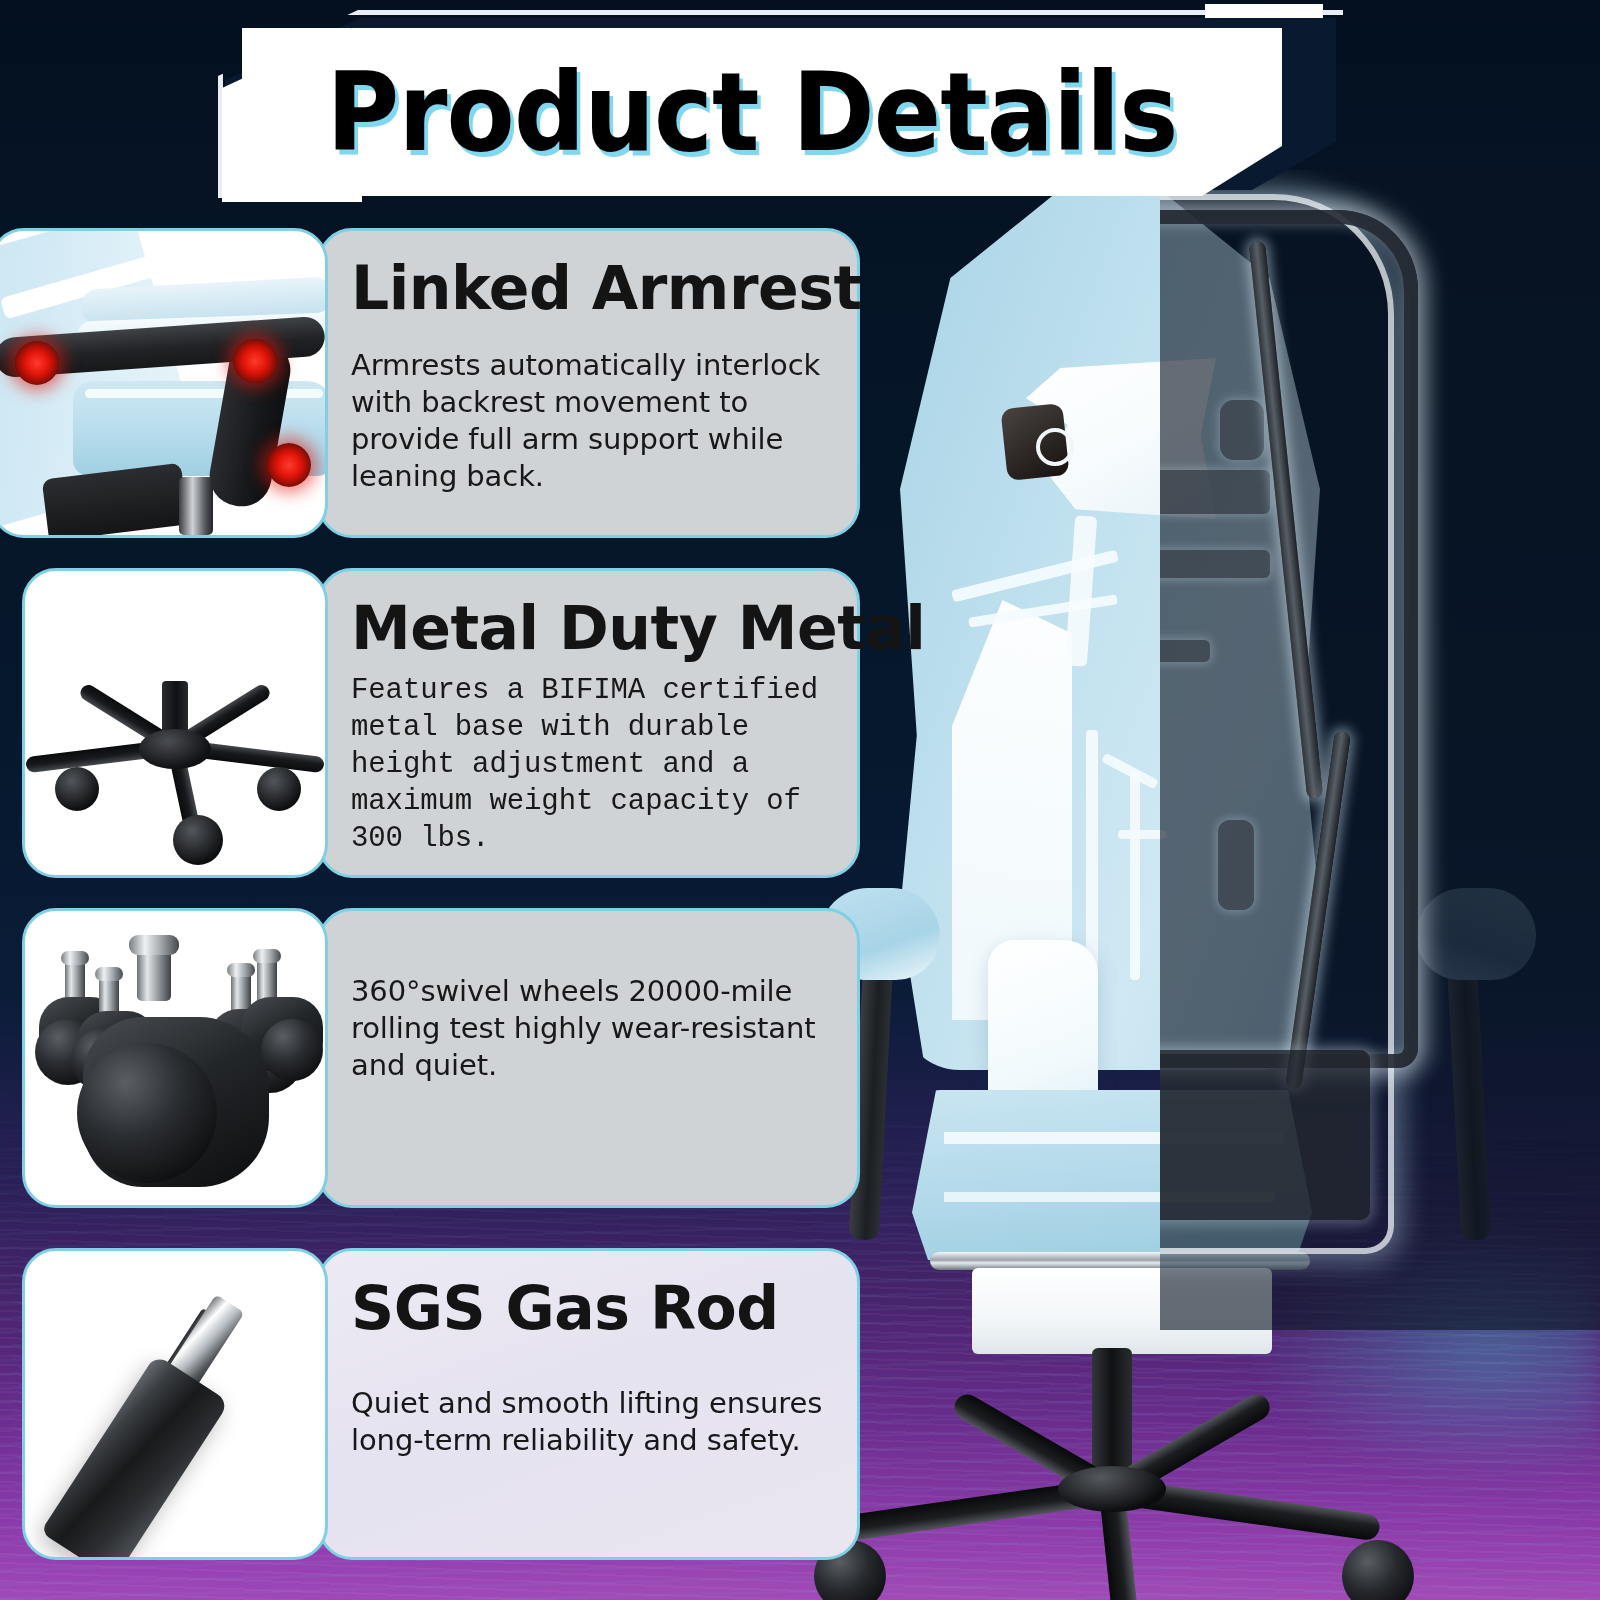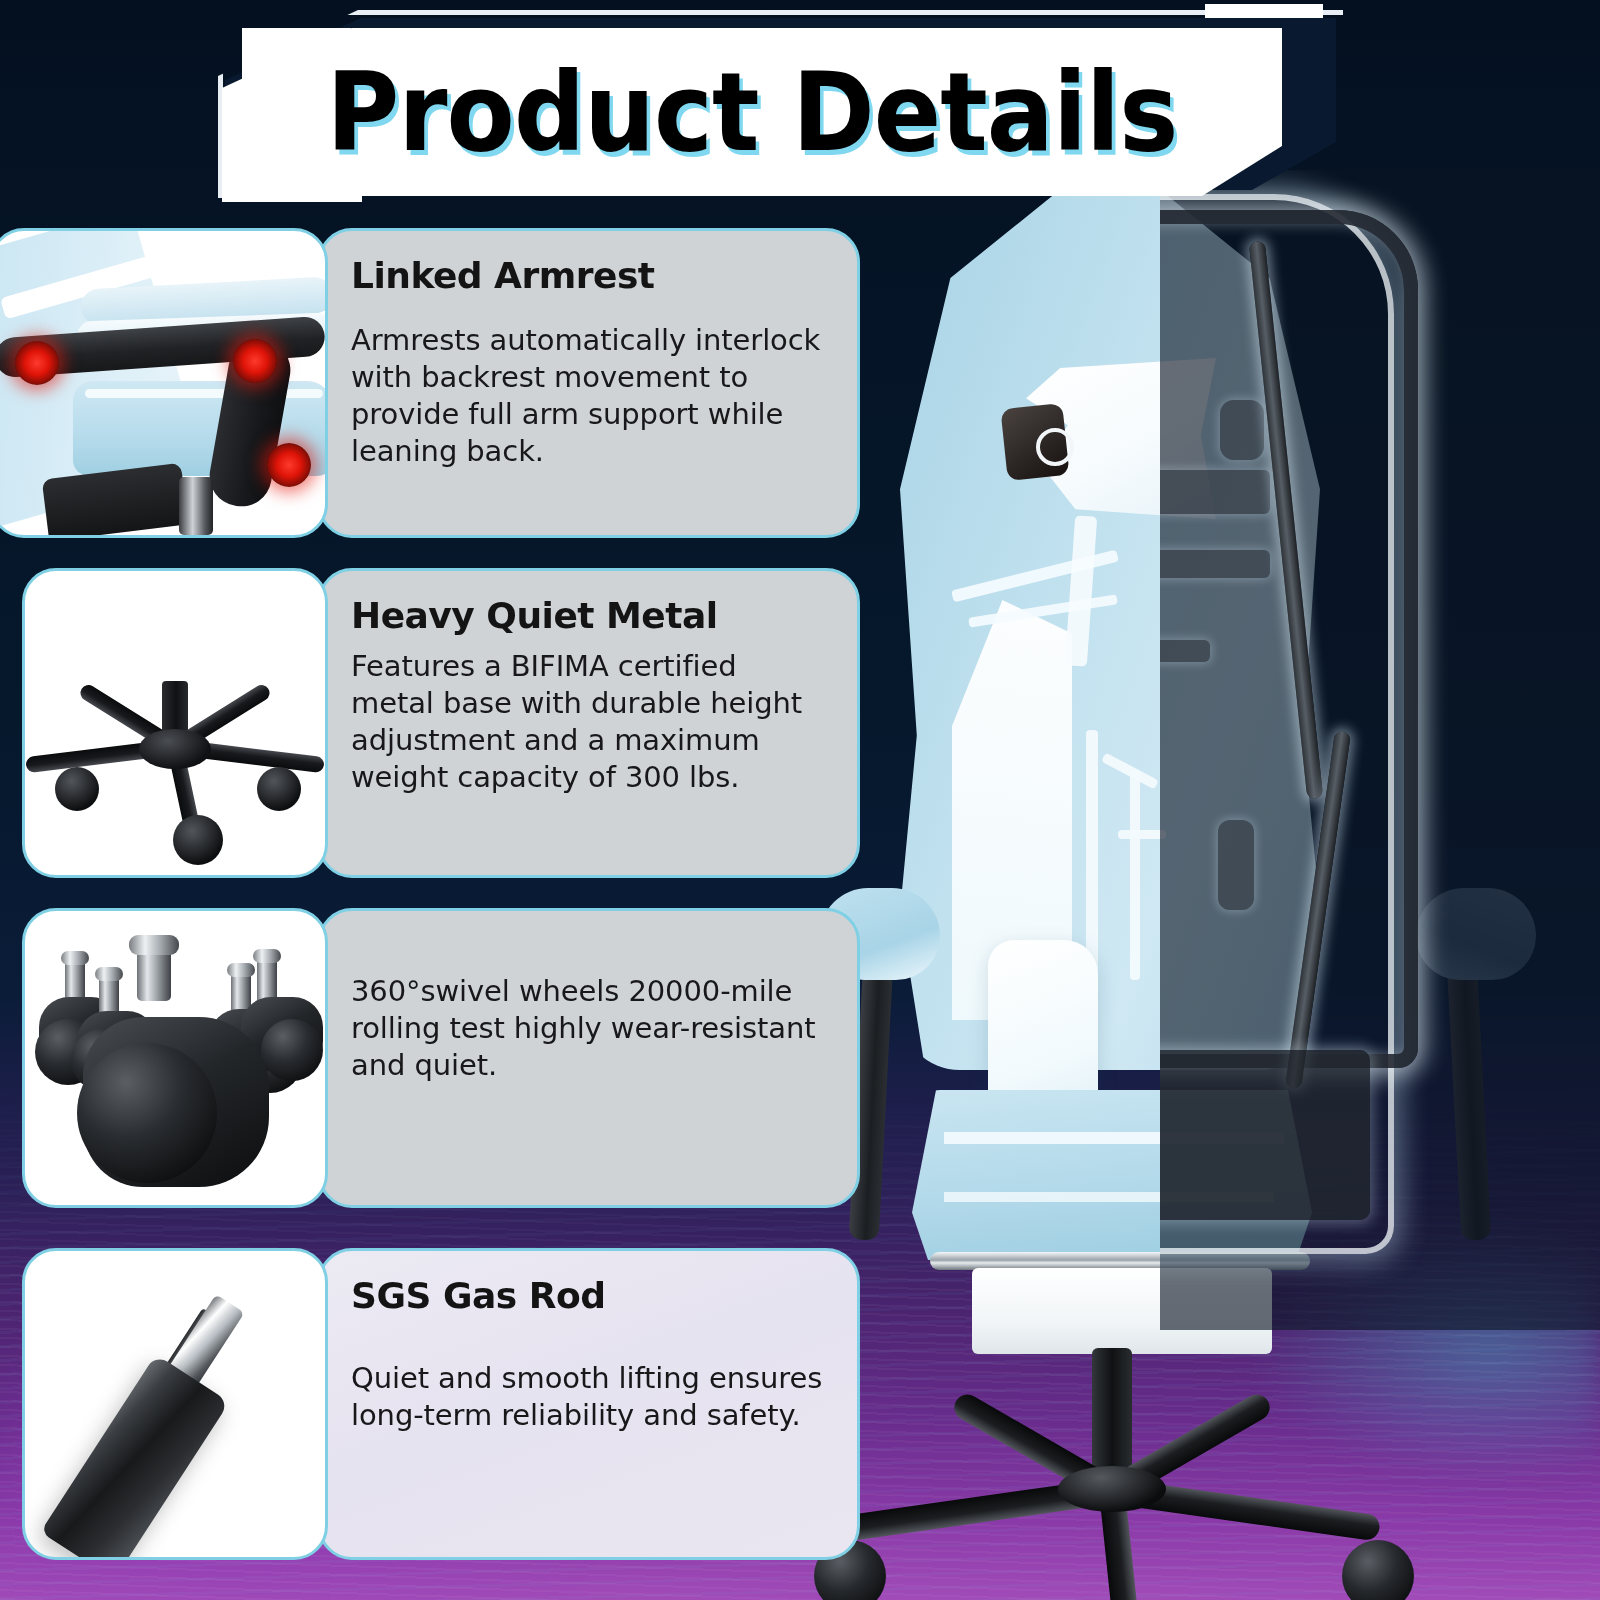--- a/index.html
+++ b/index.html
@@ -81,26 +81,26 @@
   .row-1{top:228px;height:310px;}
   .row-2{top:568px;height:310px;}
   .row-3{top:908px;height:300px;}
   .row-4{top:1248px;height:312px;}
 
   .text-card{position:absolute;left:318px;top:0;width:542px;height:100%;
     background:#cfd3d6;border:3px solid #7fd0e4;border-radius:34px;
     box-sizing:border-box;padding:26px 30px 0 30px;}
   .row-4 .text-card{background:linear-gradient(160deg,#eceaf3 0%,#e6e3f0 45%,#e9e6f1 100%);}
 
-  .feat-title{font-size:36px;font-weight:600;color:#141414;line-height:1.04;
+  .feat-title{font-size:60px;font-weight:600;color:#141414;line-height:1.04;
     letter-spacing:-0.5px;margin:0 0 6px 0;white-space:nowrap;}
   .row-3 .feat-title{font-size:43px;}
   .feat-desc{font-size:29px;color:#18181a;line-height:1.27;letter-spacing:-0.1px;margin:0;}
   .row-1 .feat-desc{margin-top:28px;}
-  .row-2 .feat-desc{margin-top:14px;}
+  .row-2 .feat-desc{margin-top:14px;font-family:Liberation Mono, monospace;}
   .row-3 .feat-desc{margin-top:36px;}
   .row-4 .feat-desc{margin-top:46px;}
 
   .thumb{position:absolute;left:22px;top:0;width:306px;height:100%;
     background:#ffffff;border:3px solid #7fd0e4;border-radius:34px;
     box-sizing:border-box;overflow:hidden;}
   .row-1 .thumb{left:-10px;width:338px;}
   .thumb-inner{position:absolute;inset:0;}
 
   
@@ -358,21 +358,21 @@
         <div class="arm-cyl"></div>
         <div class="red-dot red-1"></div>
         <div class="red-dot red-2"></div>
         <div class="red-dot red-3"></div>
       </div>
     </div>
   </div>
 
   <div class="row row-2">
     <div class="text-card">
-      <p class="feat-title">Heavy Quiet Metal</p>
+      <p class="feat-title">Metal Duty Metal</p>
       <p class="feat-desc">Features a BIFIMA certified metal base with durable height adjustment and a maximum weight capacity of 300 lbs.</p>
     </div>
     <div class="thumb">
       <div class="thumb-inner">
         <div class="base-col"></div>
         <div class="leg l1"></div>
         <div class="leg l2"></div>
         <div class="leg l3"></div>
         <div class="leg l4"></div>
         <div class="leg l5"></div>

